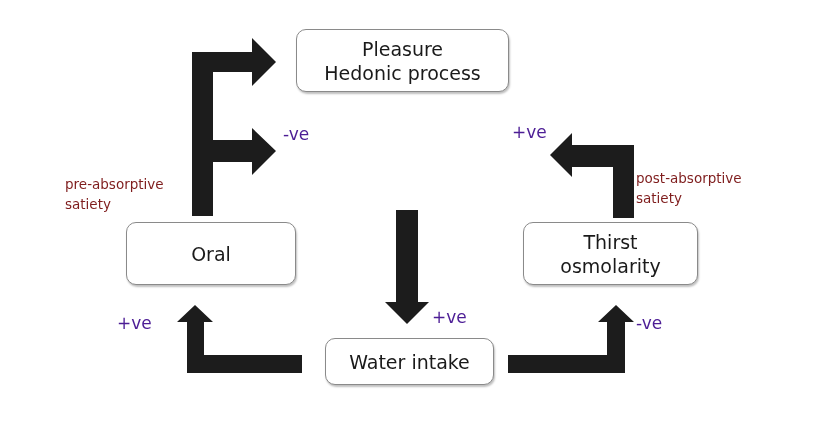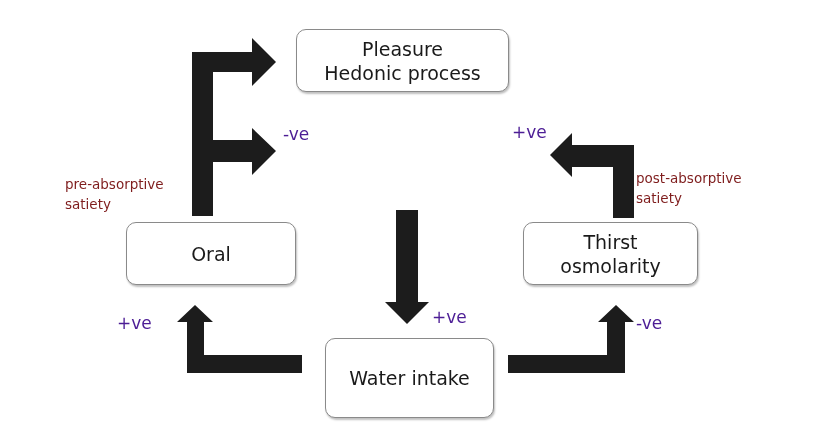--- a/index.html
+++ b/index.html
@@ -41,21 +41,21 @@
 
   <div class="node" style="left:126px; top:222px; width:170px; height:63px;">
     <span>Oral</span>
   </div>
 
   <div class="node" style="left:523px; top:222px; width:175px; height:63px;">
     <span>Thirst</span>
     <span>osmolarity</span>
   </div>
 
-  <div class="node" style="left:325px; top:338px; width:169px; height:80px;align-items:center;">
+  <div class="node" style="left:325px; top:338px; width:169px; height:47px;align-items:center;">
     <span>Water intake</span>
   </div>
 
   <div class="lbl" style="left:283px; top:124px;">-ve</div>
   <div class="lbl" style="left:512px; top:122px;">+ve</div>
   <div class="lbl" style="left:432px; top:307px;">+ve</div>
   <div class="lbl" style="left:117px; top:313px;">+ve</div>
   <div class="lbl" style="left:636px; top:313px;">-ve</div>
 
   <div class="note" style="left:65px; top:174px;">

